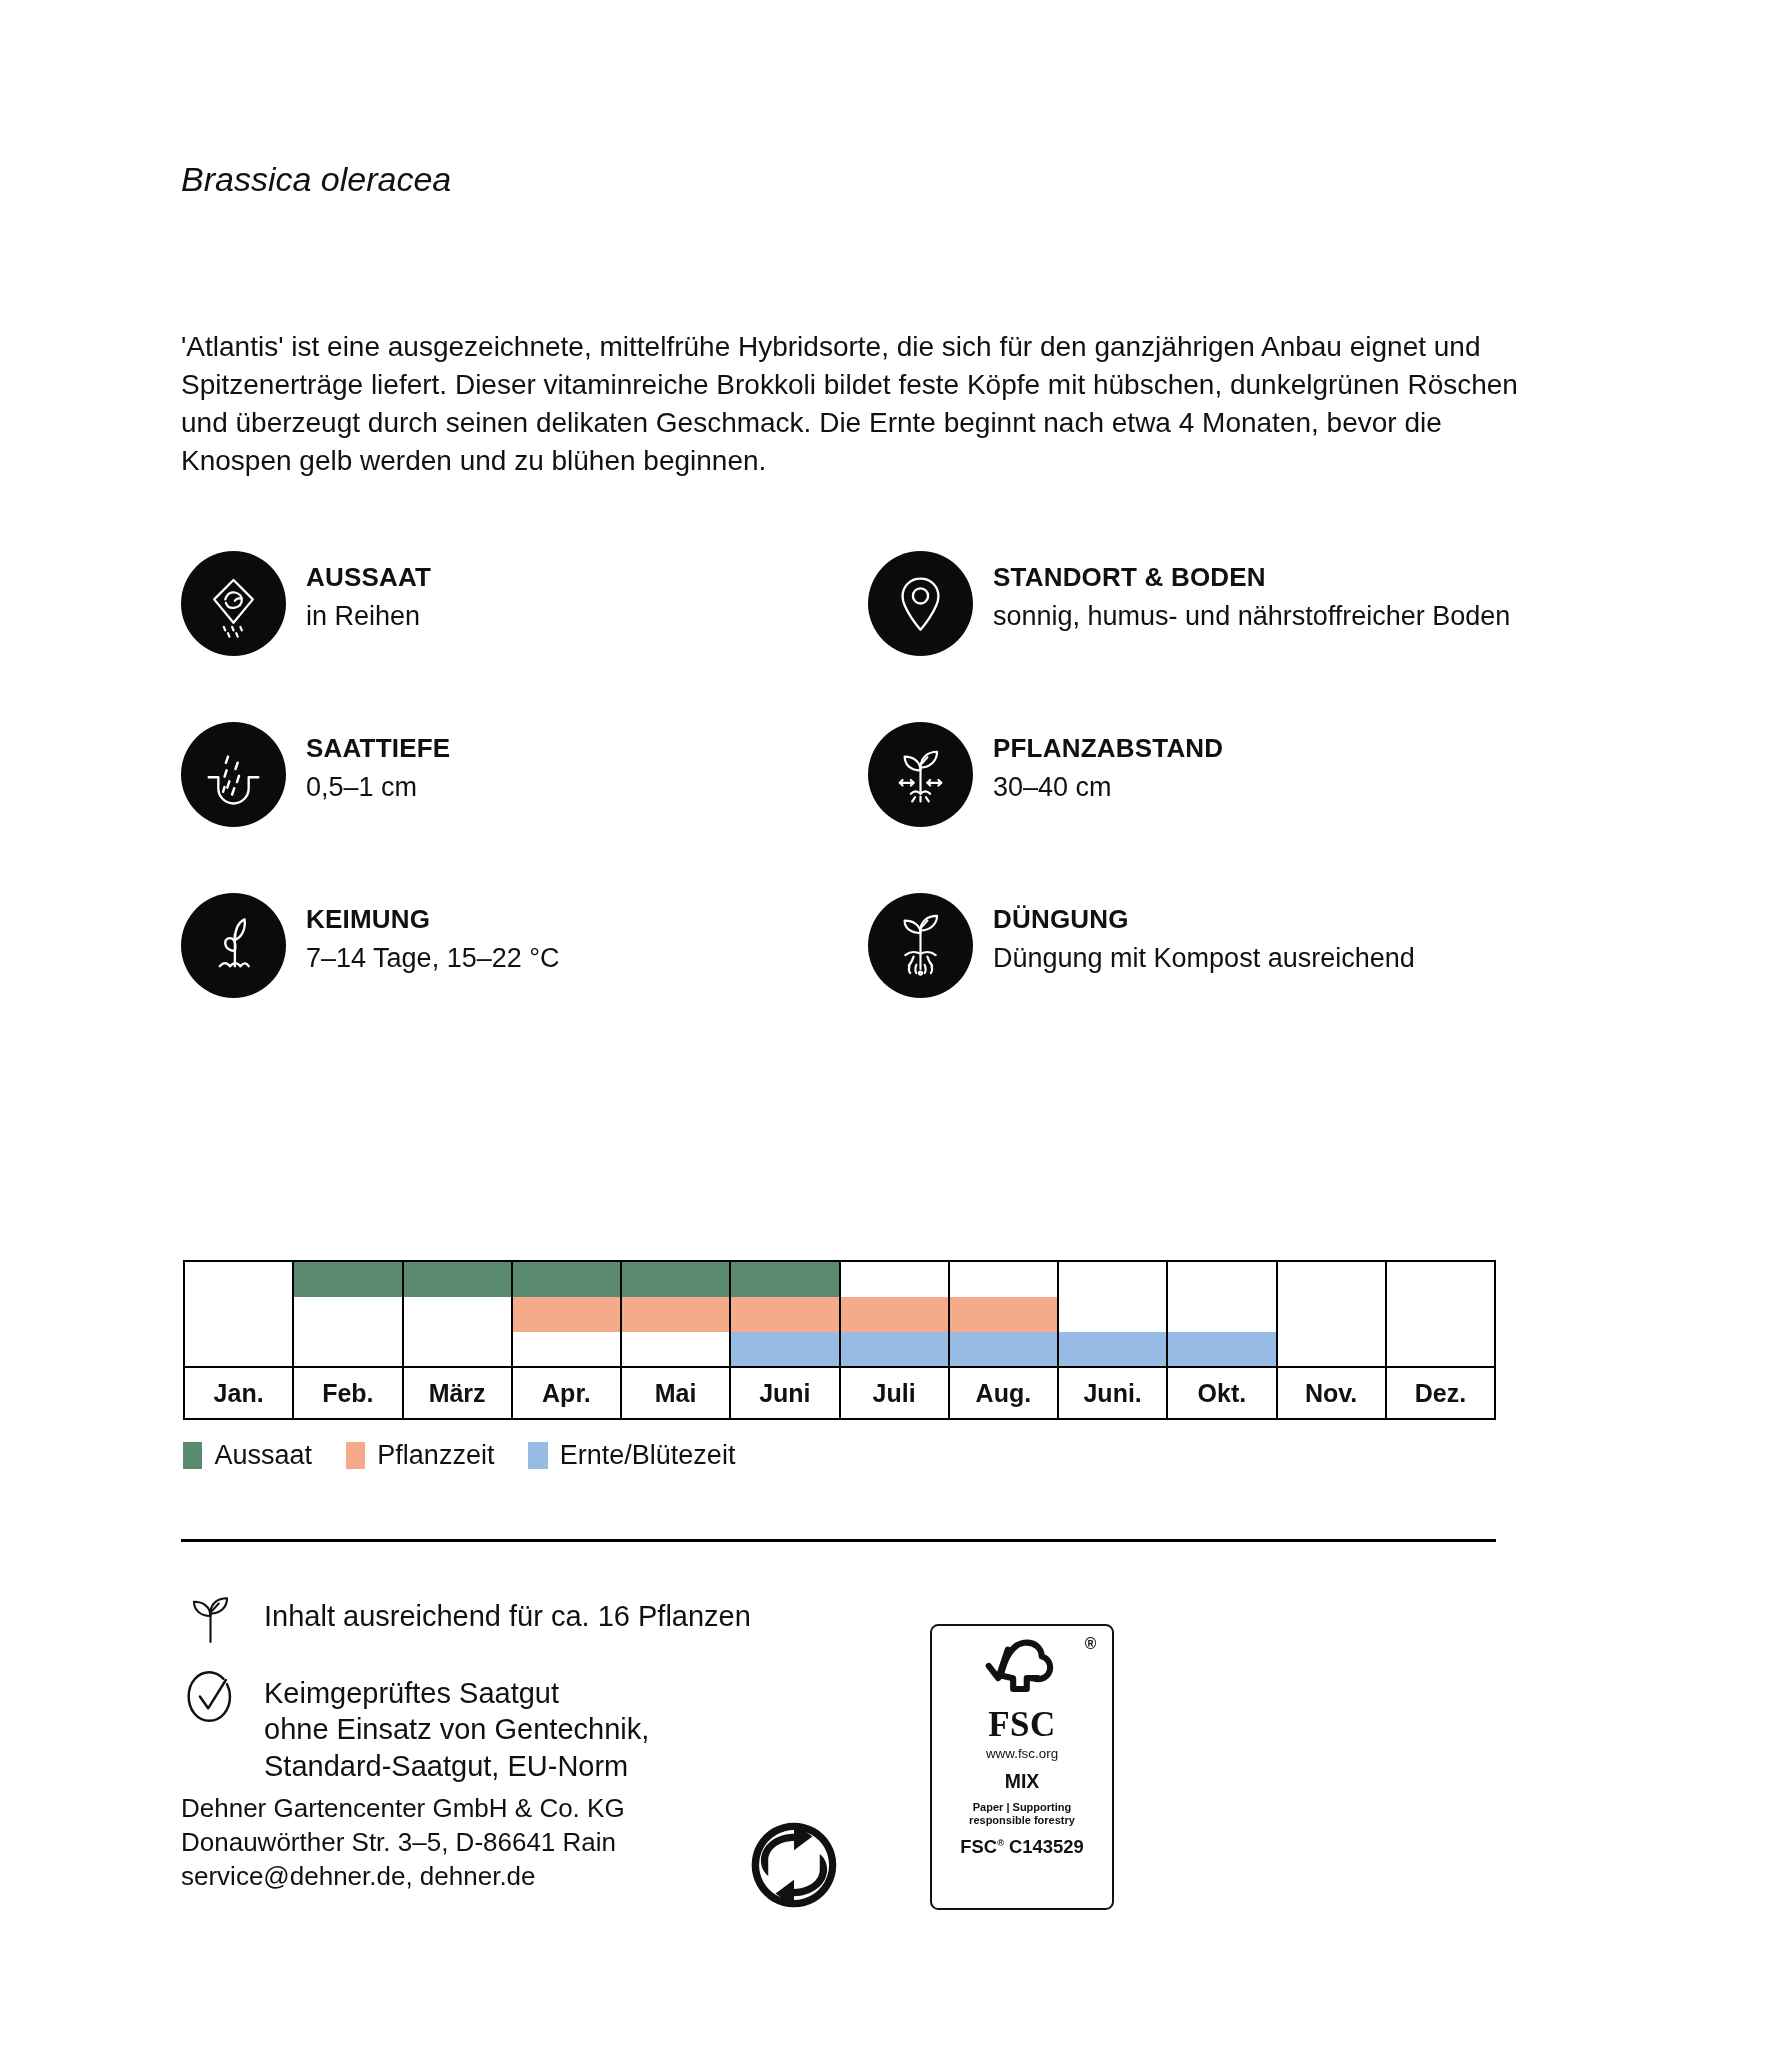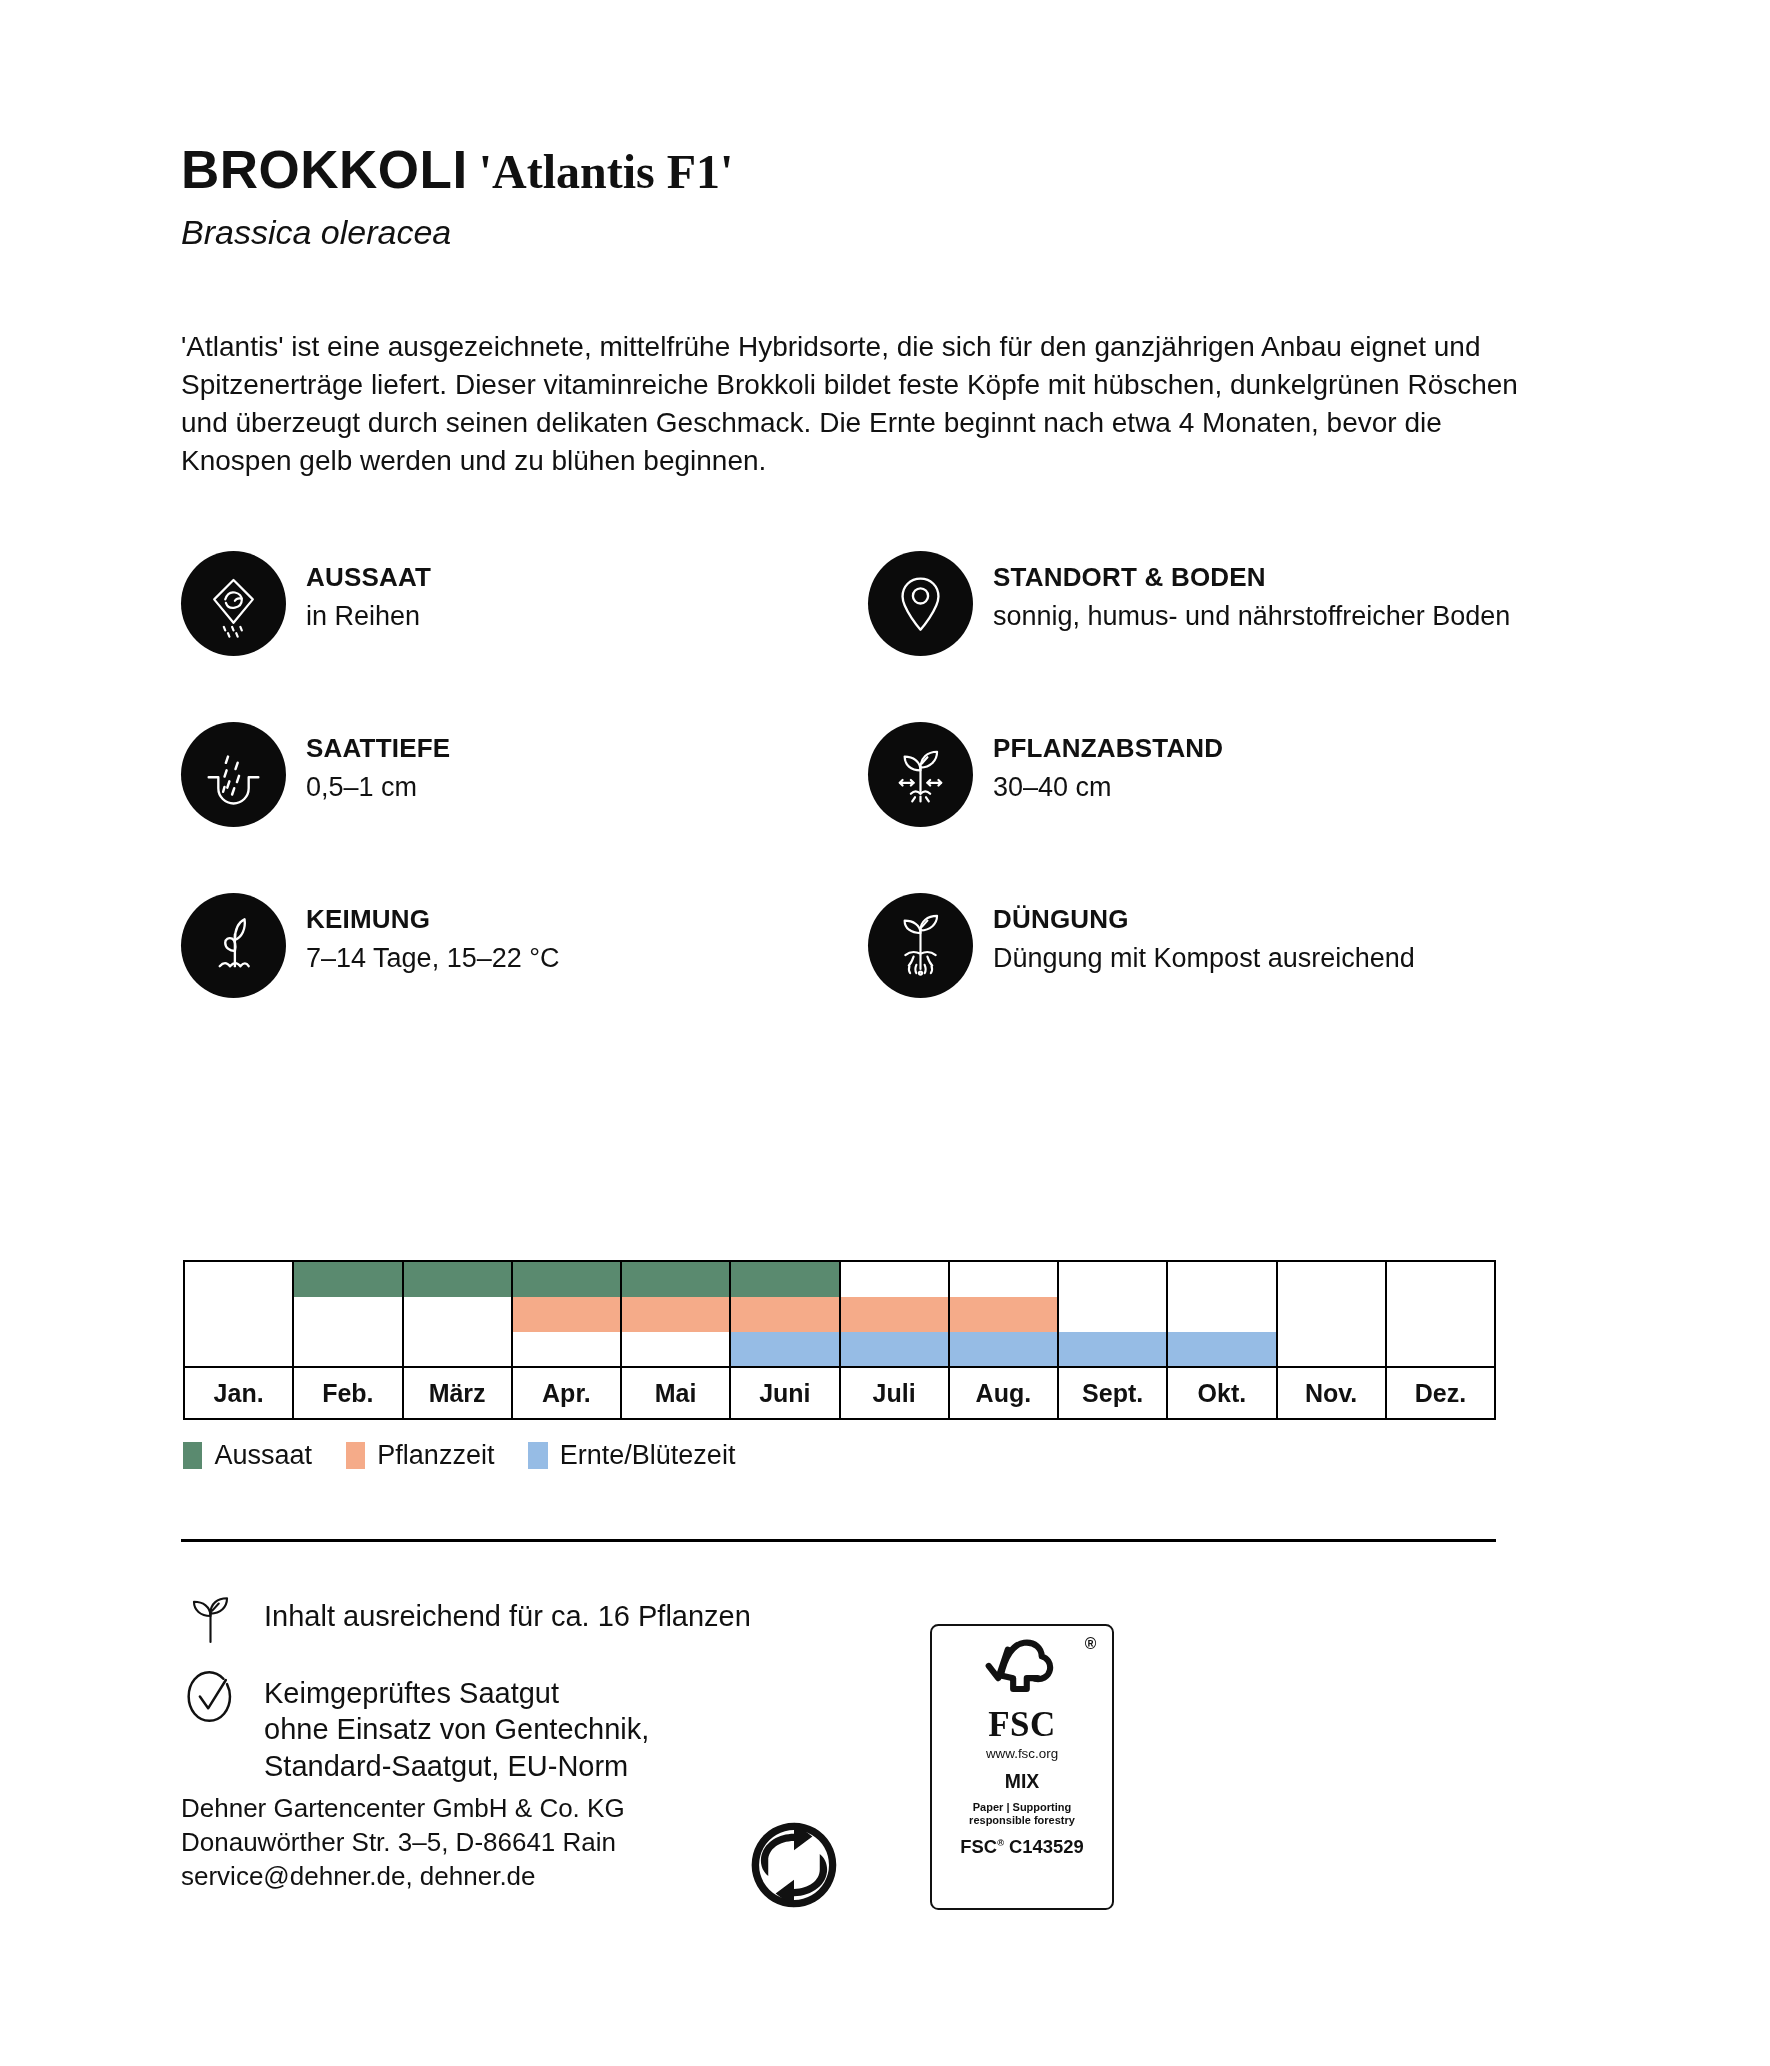--- a/index.html
+++ b/index.html
@@ -257,23 +257,20 @@
     font-size: 15.7px;
     font-weight: 700;
   }
 </style>
 </head>
 <body>
 
 <div class="page">
 
   <div class="header">
-    <div class="title-line">
-      <span class="title-main">BROKKOLI</span><span class="title-cultivar">'Atlantis F1'</span>
-    </div>
     <div class="botanical">Brassica oleracea</div>
   </div>
 
   <div class="description">'Atlantis' ist eine ausgezeichnete, mittelfrühe Hybridsorte, die sich für den ganzjährigen Anbau eignet und Spitzenerträge liefert. Dieser vitaminreiche Brokkoli bildet feste Köpfe mit hübschen, dunkelgrünen Röschen und überzeugt durch seinen delikaten Geschmack. Die Ernte beginnt nach etwa 4 Monaten, bevor die Knospen gelb werden und zu blühen beginnen.</div>
 
   <div class="info-grid">
 
     <div class="info-item">
       <div class="info-icon">
         <svg width="69" height="69" viewBox="0 0 100 100" fill="none" stroke="#ffffff" stroke-width="3.2" stroke-linecap="round" stroke-linejoin="round">
@@ -434,21 +431,21 @@
         </tr>
         <tr class="cal-label-row">
           <td>Jan.</td>
           <td>Feb.</td>
           <td>März</td>
           <td>Apr.</td>
           <td>Mai</td>
           <td>Juni</td>
           <td>Juli</td>
           <td>Aug.</td>
-          <td>Sept.</td>
+          <td>Juni.</td>
           <td>Okt.</td>
           <td>Nov.</td>
           <td>Dez.</td>
         </tr>
       </tbody>
     </table>
   </div>
 
   <div class="legend">
     <div class="legend-item">

